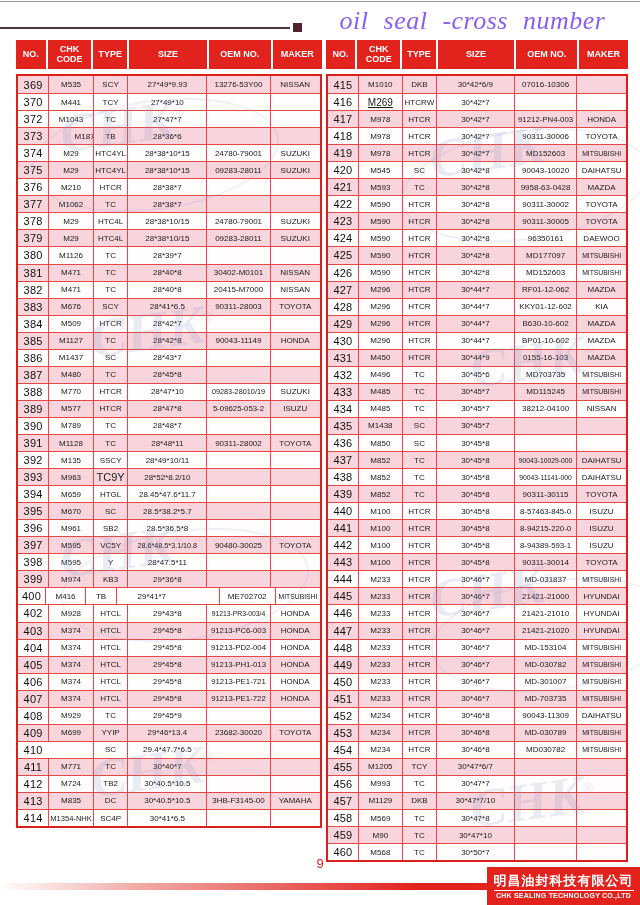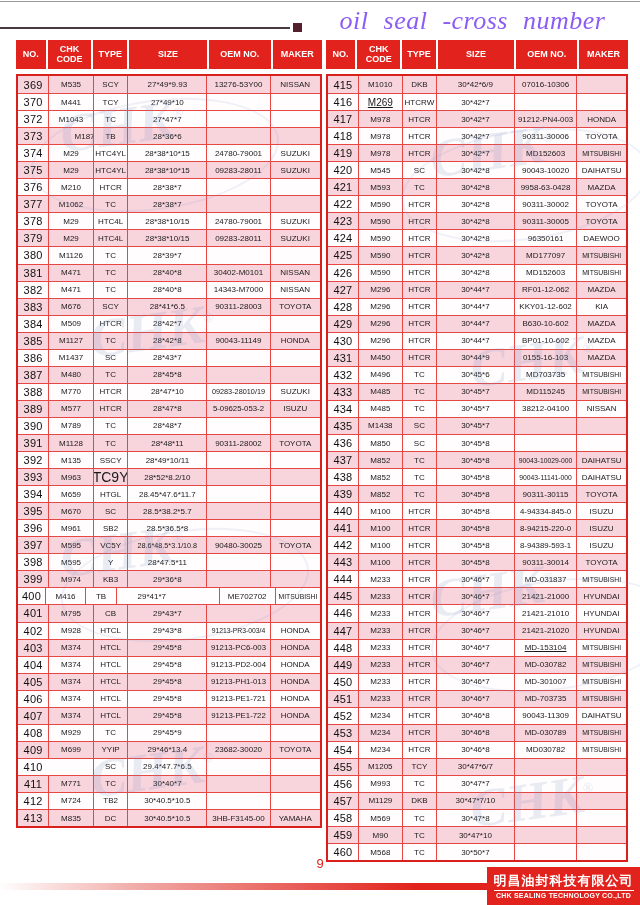--- a/index.html
+++ b/index.html
@@ -188,21 +188,21 @@
           <div class="cell w2" style="font-size: 8px;">TC</div>
           <div class="cell w3" style="font-size: 8px;">28*40*8</div>
           <div class="cell w4" style="font-size: 8px;">30402-M0101</div>
           <div class="cell w5" style="font-size: 8px;">NISSAN</div>
         </div>
         <div class="row white">
           <div class="cell w0 c0">382</div>
           <div class="cell w1" style="font-size: 8px;">M471</div>
           <div class="cell w2" style="font-size: 8px;">TC</div>
           <div class="cell w3" style="font-size: 8px;">28*40*8</div>
-          <div class="cell w4" style="font-size: 8px;">14343-M7000</div>
+          <div class="cell w4" style="font-size: 8px;">20415-M7000</div>
           <div class="cell w5" style="font-size: 8px;">NISSAN</div>
         </div>
         <div class="row pink">
           <div class="cell w0 c0">383</div>
           <div class="cell w1" style="font-size: 8px;">M676</div>
           <div class="cell w2" style="font-size: 8px;">SCY</div>
           <div class="cell w3" style="font-size: 8px;">28*41*6.5</div>
           <div class="cell w4" style="font-size: 8px;">90311-28003</div>
           <div class="cell w5" style="font-size: 8px;">TOYOTA</div>
         </div>
@@ -274,21 +274,21 @@
           <div class="cell w0 c0">392</div>
           <div class="cell w1" style="font-size: 8px;">M135</div>
           <div class="cell w2" style="font-size: 8px;">SSCY</div>
           <div class="cell w3" style="font-size: 8px;">28*49*10/11</div>
           <div class="cell w4" style="font-size: 8px;"></div>
           <div class="cell w5" style="font-size: 8px;"></div>
         </div>
         <div class="row pink">
           <div class="cell w0 c0">393</div>
           <div class="cell w1" style="font-size: 8px;">M963</div>
-          <div class="cell w2" style="font-size: 14px; text-align: center;">TC9Y</div>
+          <div class="cell w2" style="font-size: 11px; text-align: center;">TC9Y</div>
           <div class="cell w3" style="font-size: 8px;">28*52*8.2/10</div>
           <div class="cell w4" style="font-size: 8px;"></div>
           <div class="cell w5" style="font-size: 8px;"></div>
         </div>
         <div class="row white">
           <div class="cell w0 c0">394</div>
           <div class="cell w1" style="font-size: 8px;">M659</div>
           <div class="cell w2" style="font-size: 8px;">HTGL</div>
           <div class="cell w3" style="font-size: 8px;">28.45*47.6*11.7</div>
           <div class="cell w4" style="font-size: 8px;"></div>
@@ -335,28 +335,20 @@
           <div class="cell w5" style="font-size: 8px;"></div>
         </div>
         <div class="row white">
           <div class="cell w0 c0">400</div>
           <div class="cell w1" style="font-size: 8px;">M416</div>
           <div class="cell w2" style="font-size: 8px;">TB</div>
           <div class="cell w3" style="font-size: 8px;">29*41*7</div>
           <div class="cell w4" style="font-size: 8px; margin-left: 32px;">ME702702</div>
           <div class="cell w5" style="font-size: 6.8px;">MITSUBISHI</div>
         </div>
-        <div class="row pink">
-          <div class="cell w0 c0">401</div>
-          <div class="cell w1" style="font-size: 8px;">M795</div>
-          <div class="cell w2" style="font-size: 8px;">CB</div>
-          <div class="cell w3" style="font-size: 8px;">29*43*7</div>
-          <div class="cell w4" style="font-size: 8px;"></div>
-          <div class="cell w5" style="font-size: 8px;"></div>
-        </div>
         <div class="row white">
           <div class="cell w0 c0">402</div>
           <div class="cell w1" style="font-size: 8px;">M928</div>
           <div class="cell w2" style="font-size: 8px;">HTCL</div>
           <div class="cell w3" style="font-size: 8px;">29*43*8</div>
           <div class="cell w4" style="font-size: 6.8px;">91213-PR3-003/4</div>
           <div class="cell w5" style="font-size: 8px;">HONDA</div>
         </div>
         <div class="row pink">
           <div class="cell w0 c0">403</div>
@@ -438,20 +430,28 @@
           <div class="cell w4" style="font-size: 8px;"></div>
           <div class="cell w5" style="font-size: 8px;"></div>
         </div>
         <div class="row pink">
           <div class="cell w0 c0">413</div>
           <div class="cell w1" style="font-size: 8px;">M835</div>
           <div class="cell w2" style="font-size: 8px;">DC</div>
           <div class="cell w3" style="font-size: 8px;">30*40.5*10.5</div>
           <div class="cell w4" style="font-size: 8px;">3HB-F3145-00</div>
           <div class="cell w5" style="font-size: 8px;">YAMAHA</div>
+        </div>
+        <div class="row white">
+          <div class="cell w0 c0">414</div>
+          <div class="cell w1" style="font-size: 7.6px;">M1354-NHK</div>
+          <div class="cell w2" style="font-size: 8px;">SC4P</div>
+          <div class="cell w3" style="font-size: 8px;">30*41*6.5</div>
+          <div class="cell w4" style="font-size: 8px;"></div>
+          <div class="cell w5" style="font-size: 8px;"></div>
         </div>
       </div>
     </div>
   <div class="ctable" id="table-right">
       <div class="thead">
         <div class="th w0">NO.</div>
         <div class="th w1">CHK CODE</div>
         <div class="th w2">TYPE</div>
         <div class="th w3">SIZE</div>
         <div class="th w4">OEM NO.</div>
@@ -656,21 +656,21 @@
           <div class="cell w2" style="font-size: 8px;">TC</div>
           <div class="cell w3" style="font-size: 8px;">30*45*8</div>
           <div class="cell w4" style="font-size: 8px;">90311-30115</div>
           <div class="cell w5" style="font-size: 8px;">TOYOTA</div>
         </div>
         <div class="row white">
           <div class="cell w0 c0">440</div>
           <div class="cell w1" style="font-size: 8px;">M100</div>
           <div class="cell w2" style="font-size: 8px;">HTCR</div>
           <div class="cell w3" style="font-size: 8px;">30*45*8</div>
-          <div class="cell w4" style="font-size: 7.8px;">4-94334-845-0</div>
+          <div class="cell w4" style="font-size: 7.8px;">8-57463-845-0</div>
           <div class="cell w5" style="font-size: 8px;">ISUZU</div>
         </div>
         <div class="row pink">
           <div class="cell w0 c0">441</div>
           <div class="cell w1" style="font-size: 8px;">M100</div>
           <div class="cell w2" style="font-size: 8px;">HTCR</div>
           <div class="cell w3" style="font-size: 8px;">30*45*8</div>
           <div class="cell w4" style="font-size: 7.8px;">8-94215-220-0</div>
           <div class="cell w5" style="font-size: 8px;">ISUZU</div>
         </div>
@@ -720,21 +720,21 @@
           <div class="cell w2" style="font-size: 8px;">HTCR</div>
           <div class="cell w3" style="font-size: 8px;">30*46*7</div>
           <div class="cell w4" style="font-size: 8px;">21421-21020</div>
           <div class="cell w5" style="font-size: 8px;">HYUNDAI</div>
         </div>
         <div class="row white">
           <div class="cell w0 c0">448</div>
           <div class="cell w1" style="font-size: 8px;">M233</div>
           <div class="cell w2" style="font-size: 8px;">HTCR</div>
           <div class="cell w3" style="font-size: 8px;">30*46*7</div>
-          <div class="cell w4" style="font-size: 8px; text-decoration: underline;">MD-153104</div>
+          <div class="cell w4" style="font-size: 8px;">MD-153104</div>
           <div class="cell w5" style="font-size: 6.8px;">MITSUBISHI</div>
         </div>
         <div class="row pink">
           <div class="cell w0 c0">449</div>
           <div class="cell w1" style="font-size: 8px;">M233</div>
           <div class="cell w2" style="font-size: 8px;">HTCR</div>
           <div class="cell w3" style="font-size: 8px;">30*46*7</div>
           <div class="cell w4" style="font-size: 8px;">MD-030782</div>
           <div class="cell w5" style="font-size: 6.8px;">MITSUBISHI</div>
         </div>

